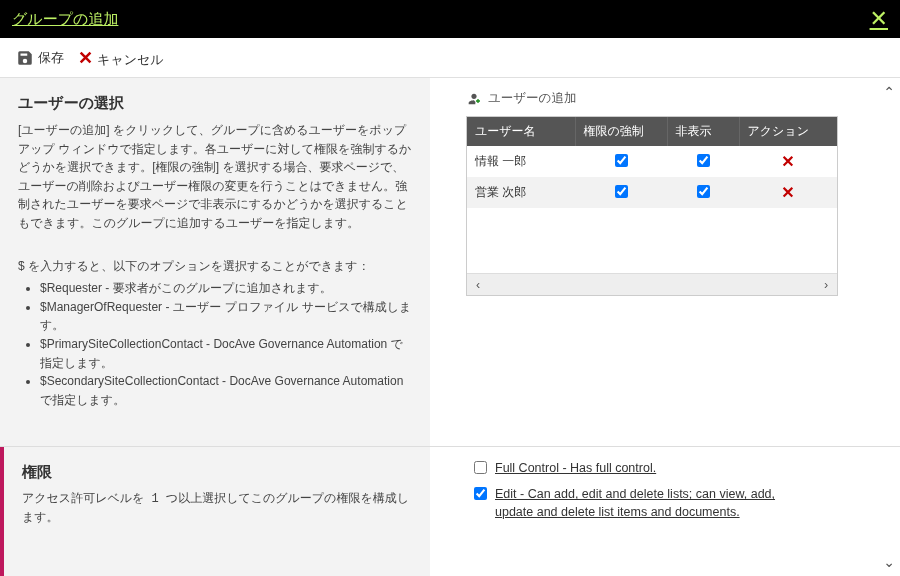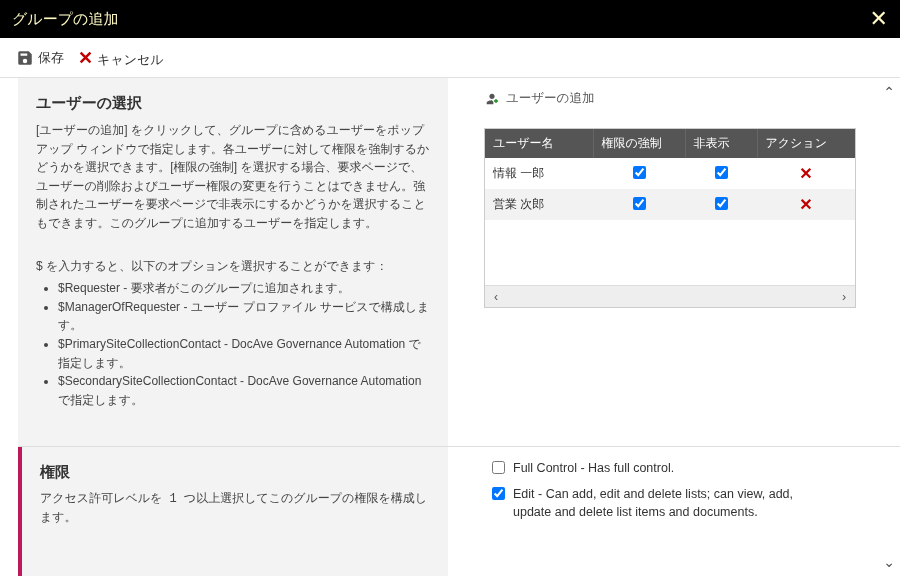--- a/index.html
+++ b/index.html
@@ -1,51 +1,51 @@
 <!DOCTYPE html>
 <html><head>
 <meta charset="utf-8">
 <style>
 * { margin: 0; padding: 0; box-sizing: border-box; }
 body { font-family: "Segoe UI", "Yu Gothic UI", Meiryo, sans-serif; background: #fff; }
 
 .dialog { width: 900px; height: 576px; display: flex; flex-direction: column; }
 
 
-.titlebar { background: #000; color: #fef9c3; height: 38px; display: flex; align-items: center; padding: 0 12px; }
+.titlebar { background: #000; color: #bef264; height: 38px; display: flex; align-items: center; padding: 0 12px; text-decoration: underline; }
 .titlebar .title { font-size: 15px; font-weight: 500; }
 .titlebar .close { margin-left: auto; font-size: 22px; cursor: pointer; line-height: 1; }
 
 
 .toolbar { height: 40px; display: flex; align-items: center; padding: 0 12px; gap: 6px; border-bottom: 1px solid #e0e0e0; font-size: 13px;}
 .save-icon { width: 18px; height: 18px; display:inline-flex; align-items:center; justify-content:center;}
 .tool-btn { display: flex; align-items: flex-end; gap: 4px; cursor: pointer; padding: 2px 4px; color:#333;}
 .cancel-x { color:#c10000; font-size: 18px; font-weight: bold; }
 
 
-.main { flex: 1 1 auto; display: flex; flex-direction: column; overflow: hidden; padding-left: 18px; }
+.main { flex: 1 1 auto; display: flex; flex-direction: column; overflow: hidden; }
 .row { display: flex; border-top: 1px solid #ddd; position: relative;}
 .row:first-child { border-top: none;}
 .left-col { width: 430px; padding: 16px 18px; background: #f3f3f3; font-size: 12px; color: #444; }
 .left-col h2 { font-size: 15px; font-weight: 700; color: #333; margin-bottom: 8px; }
 .left-col p { line-height: 1.55; }
 .left-col ul { margin: 4px 0 0 22px; }
 .left-col ul li { line-height: 1.55; }
 .right-col { flex: 1; padding: 12px 14px 12px 36px; position: relative; font-size: 12.5px; color: #333; }
 
 
 .row2 .left-col { border-left: 4px solid #be185d; font-family: Liberation Mono, monospace; }
 
 
 .scroll-track { position: absolute; right: 0; top: 0; width: 22px; height: 100%; display:flex; flex-direction:column; align-items:center; justify-content:space-between; padding:6px 0;}
 .scroll-track .arrow { font-size: 14px; color:#555; cursor:pointer;}
 .main-rel { position: relative; }
 
 
-.add-user { display: flex; align-items: center; gap: 6px; margin-bottom: 21px; cursor:pointer;}
+.add-user { display: flex; align-items: center; gap: 6px; margin-bottom: 9px; cursor:pointer;}
 .add-user span.label { font-size: 12.5px; color:#555;}
 .person-plus { width:16px; height:16px; position:relative;}
 .person-plus svg { display:block;}
 
 
 .tbl-wrapper { border: 1px solid #ccc; width: 372px;}
 .tbl { width: 100%; border-collapse: collapse; font-size: 12px;}
 .tbl th { background:#555; color:#fff; font-weight:400; padding:6px 8px; text-align:left; border-right:1px solid #666;}
 .tbl th:last-child { border-right:none;}
 .tbl td { padding:6px 8px; text-align:center;margin-left:16px; }
@@ -53,21 +53,21 @@
 .tbl tbody tr:nth-child(even){ background:#f2f2f2;}
 .del-x { color:#c10000; font-size:16px; font-weight:bold; cursor:pointer;}
 .tbl tbody.empty td { height: 65px;}
 .hscroll { display:flex; align-items:center; height:22px; background:#eee; border-top:1px solid #ddd;}
 .hscroll .harrow { width:22px; text-align:center; color:#555; cursor:pointer;}
 .hscroll .track { flex:1;}
 
 
 .perm-label { margin-bottom: 8px;}
 .perm-label .req { color:#c10000;}
-.perm-items { margin-left: 8px;}
+.perm-items { margin-left: 8px; text-decoration: underline;}
 .perm-item { display:flex; align-items:flex-start; gap:8px; margin-bottom:8px; max-width:330px;}
 .perm-item input { margin-top:2px;}
 .perm-item .txt { line-height:1.45;}
 </style>
 </head>
 <body>
 
 <div class="dialog">
   <div class="titlebar">
     <div class="title">グループの追加</div>

